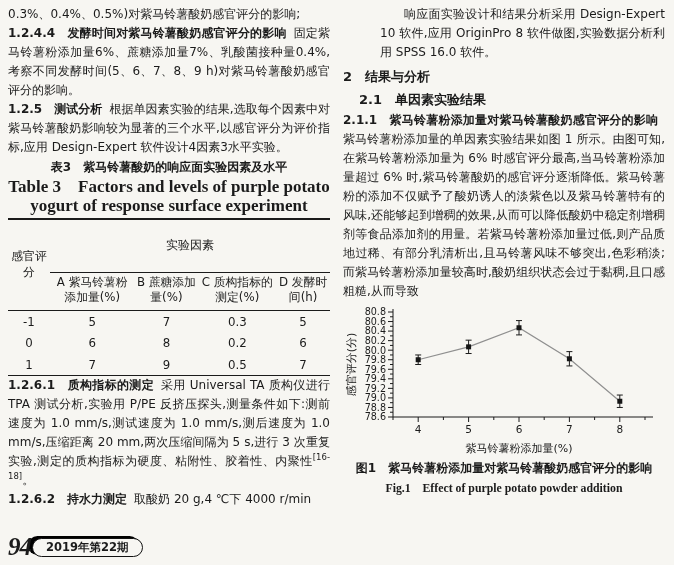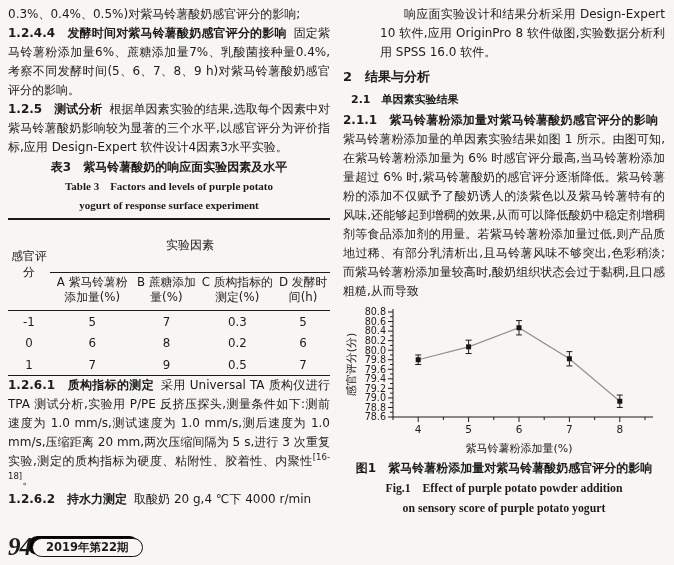--- a/index.html
+++ b/index.html
@@ -14,34 +14,34 @@
     overflow: hidden;
   }
   .page { display:flex; gap:13px; padding:5px 9px 0 8px; height:565px; }
   .col { width:322px; display:flex; flex-direction:column; }
   p { margin:0; text-align:justify; }
   .ihead { font-weight:700; margin-right:7px;margin-top:7px; }
   sup { font-size:8.5px; line-height:0; }
 
   
   .cap-cn { text-align:center; font-weight:700; margin-top:1px; }
-  .cap-en { text-align:center; font-family:"Liberation Serif","DejaVu Serif",serif; font-weight:700; font-size:11px; line-height:19px; }
+  .cap-en { text-align:center; font-family:"Liberation Serif","DejaVu Serif",serif; font-weight:700; font-size:17px; line-height:19px; }
 
   
   table { width:100%; border-collapse:collapse; margin-top:3px; border-top:2.5px solid #1b1b1b; border-bottom:1.8px solid #1b1b1b; }
   th, td { font-weight:400; text-align:center; padding:1px 2px; font-size:11.8px; line-height:15.5px; }
   th.group { border-bottom:1.2px solid #1b1b1b; font-size:12px; padding:18px 0; }
   tr.cols th { border-bottom:1.8px solid #1b1b1b; vertical-align:middle; padding:2px 1px 4px; }
   th.corner { border-bottom:1.8px solid #1b1b1b; width:42px; }
   td { line-height:18.5px; padding-top:2px; }
   .sec-head { font-weight:700; margin:1px 0 0; }
 
   
   .h2 { font-size:13px; font-weight:700; line-height:23px; margin:3px 0 1px; }
-  .h3 { font-size:11px; font-weight:700; line-height:21px; margin:0 8px 1px; }
+  .h3 { font-size:13px; font-weight:700; line-height:21px; margin:0 16px 1px; }
   .indent { text-indent:2em;margin-left:37px; }
 
   
   figure { margin:3px 0 0; }
   svg { display:block; fill:#1b1b1b; font-family:"DejaVu Sans","Liberation Sans",sans-serif; }
   .fig-cap-cn { text-align:center; font-weight:700; margin-top:3px; }
   .fig-cap-en { text-align:center; font-family:"Liberation Serif","DejaVu Serif",serif; font-weight:700; font-size:11.8px; line-height:20px; }
 
   
   .footer { margin-top:auto; display:flex; align-items:center; padding:0 0 6px 0; }
@@ -193,17 +193,16 @@
           <rect x="223.89999999999998" y="52.2727272727274" width="5" height="5" fill="#161616"></rect>
           <line x1="276.8" y1="91.04545454545419" x2="276.8" y2="103.45454545454466" stroke="#1b1b1b" stroke-width="1"></line>
           <line x1="273.8" y1="91.04545454545419" x2="279.8" y2="91.04545454545419" stroke="#1b1b1b" stroke-width="1"></line>
           <line x1="273.8" y1="103.45454545454466" x2="279.8" y2="103.45454545454466" stroke="#1b1b1b" stroke-width="1"></line>
           <rect x="274.3" y="94.74999999999942" width="5" height="5" fill="#161616"></rect>
           <text x="176" y="148" text-anchor="middle" font-size="11">紫马铃薯粉添加量(%)</text>
           <text x="12" y="60.5" text-anchor="middle" font-size="11" transform="rotate(-90 12 60.5)">感官评分(分)</text>
         </svg>
       <div class="fig-cap-cn">图1　紫马铃薯粉添加量对紫马铃薯酸奶感官评分的影响</div>
       <div class="fig-cap-en">Fig.1　Effect of purple potato powder addition</div>
-      <div class="fig-cap-en">on sensory score of purple potato yogurt</div>
     </figure>
   </div>
 
 </div>
 
 </body></html>

